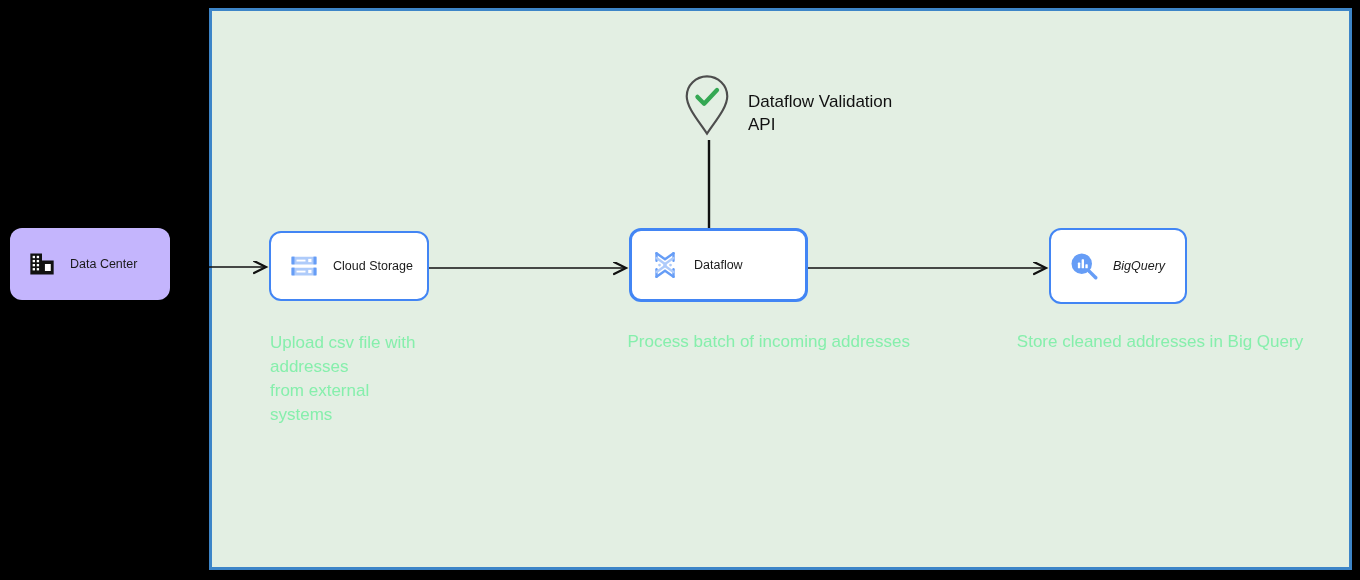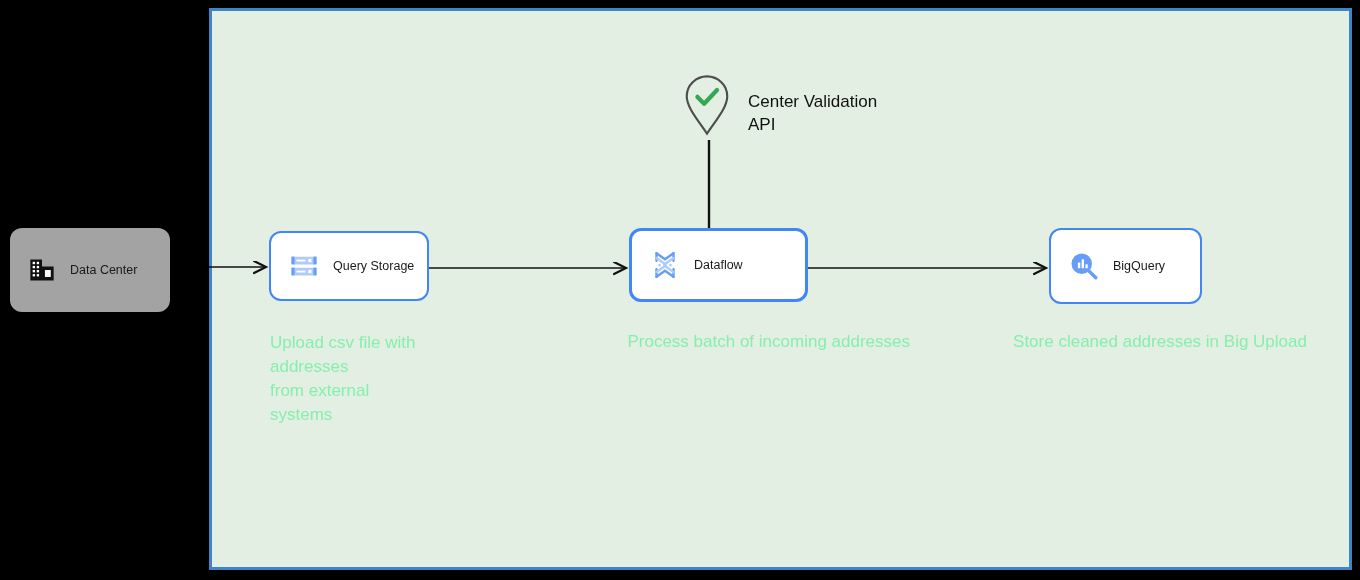--- a/index.html
+++ b/index.html
@@ -27,22 +27,22 @@
     border: 3px solid #3D85C8;
     box-sizing: border-box;
   }
 
   
   #data-center-node {
     position: absolute;
     left: 10px;
     top: 228px;
     width: 160px;
-    height: 84px;
-    background: #a3a3a3;
+    height: 72px;
+    background: #c4b5fd;
     border-radius: 12px;
     display: flex;
     align-items: center;
     box-sizing: border-box;
   }
   #data-center-node .dc-icon {
     margin-left: 18px;
     width: 28px;
     height: 28px;
     flex: none;
@@ -77,21 +77,21 @@
   }
   .svc-node .svc-label {
     margin-left: 14px;
     font-size: 12.5px;
     color: #1a1a1a;
     white-space: nowrap;
   }
 
   #cloud-storage-node { left: 269px; top: 231px; width: 160px; height: 70px; }
   #dataflow-node      { left: 629px; top: 228px; width: 179px; height: 74px; }
-  #bigquery-node      { left: 1049px; top: 228px; width: 153px; height: 76px; }
+  #bigquery-node      { left: 1049px; top: 228px; width: 138px; height: 76px; font-style: italic; }
 
   
   #address-validation-api {
     position: absolute;
     left: 683px;
     top: 74px;
     width: 250px;
     height: 70px;
   }
   #address-validation-api .pin-icon {
@@ -201,21 +201,21 @@
       <rect x="2" y="4.5" width="2.4" height="6.2" fill="#669DF6"></rect>
       <rect x="19.6" y="4.5" width="2.4" height="6.2" fill="#669DF6"></rect>
       <rect x="6" y="6.9" width="7.2" height="1.5" fill="#FFFFFF"></rect>
       <rect x="15.4" y="6.3" width="2.6" height="2.6" fill="#FFFFFF"></rect>
       <rect x="2" y="13.3" width="20" height="6.2" rx="0.8" fill="#AECBFA"></rect>
       <rect x="2" y="13.3" width="2.4" height="6.2" fill="#669DF6"></rect>
       <rect x="19.6" y="13.3" width="2.4" height="6.2" fill="#669DF6"></rect>
       <rect x="6" y="15.7" width="7.2" height="1.5" fill="#FFFFFF"></rect>
       <rect x="15.4" y="15.1" width="2.6" height="2.6" fill="#FFFFFF"></rect>
     </svg>
-    <span class="svc-label">Query Storage</span>
+    <span class="svc-label">Cloud Storage</span>
   </div>
 
   <div id="dataflow-node" class="svc-node selected">
     <svg class="svc-icon" viewBox="0 0 24 24" xmlns="http://www.w3.org/2000/svg">
       <g stroke="#669DF6" stroke-width="1.9" fill="none" stroke-linecap="round">
         <path d="M5.2 2.6 L12 7.4 L18.8 2.6"></path>
         <path d="M5.2 21.4 L12 16.6 L18.8 21.4"></path>
         <path d="M5.2 2.6 L5.2 8.6"></path>
         <path d="M18.8 2.6 L18.8 8.6"></path>
         <path d="M5.2 21.4 L5.2 15.4"></path>
@@ -245,24 +245,24 @@
       <path d="M16.1 16.1 L21.4 21.4" stroke="#669DF6" stroke-width="2.8" stroke-linecap="round"></path>
     </svg>
     <span class="svc-label">BigQuery</span>
   </div>
 
   <div id="address-validation-api">
     <svg class="pin-icon" viewBox="0 0 40 52" xmlns="http://www.w3.org/2000/svg">
       <path d="M20 2 C10.6 2 3 9.5 3 18.6 C3 28.5 14 40.5 20 50 C26 40.5 37 28.5 37 18.6 C37 9.5 29.4 2 20 2 Z" fill="none" stroke="#4D4D4D" stroke-width="1.8"></path>
       <path d="M12 19.2 L17.6 25 L28.4 13.4" fill="none" stroke="#34A853" stroke-width="3.6" stroke-linecap="round" stroke-linejoin="round"></path>
     </svg>
-    <div class="api-label">Center Validation
+    <div class="api-label">Dataflow Validation
 API</div>
   </div>
 
   <div class="caption" id="caption-upload">Upload csv file with
 addresses
 from external
 systems</div>
   <div class="caption" id="caption-process">Process batch of incoming addresses</div>
-  <div class="caption" id="caption-store">Store cleaned addresses in Big Upload</div>
+  <div class="caption" id="caption-store">Store cleaned addresses in Big Query</div>
 
 </div>
 
 </body></html>

